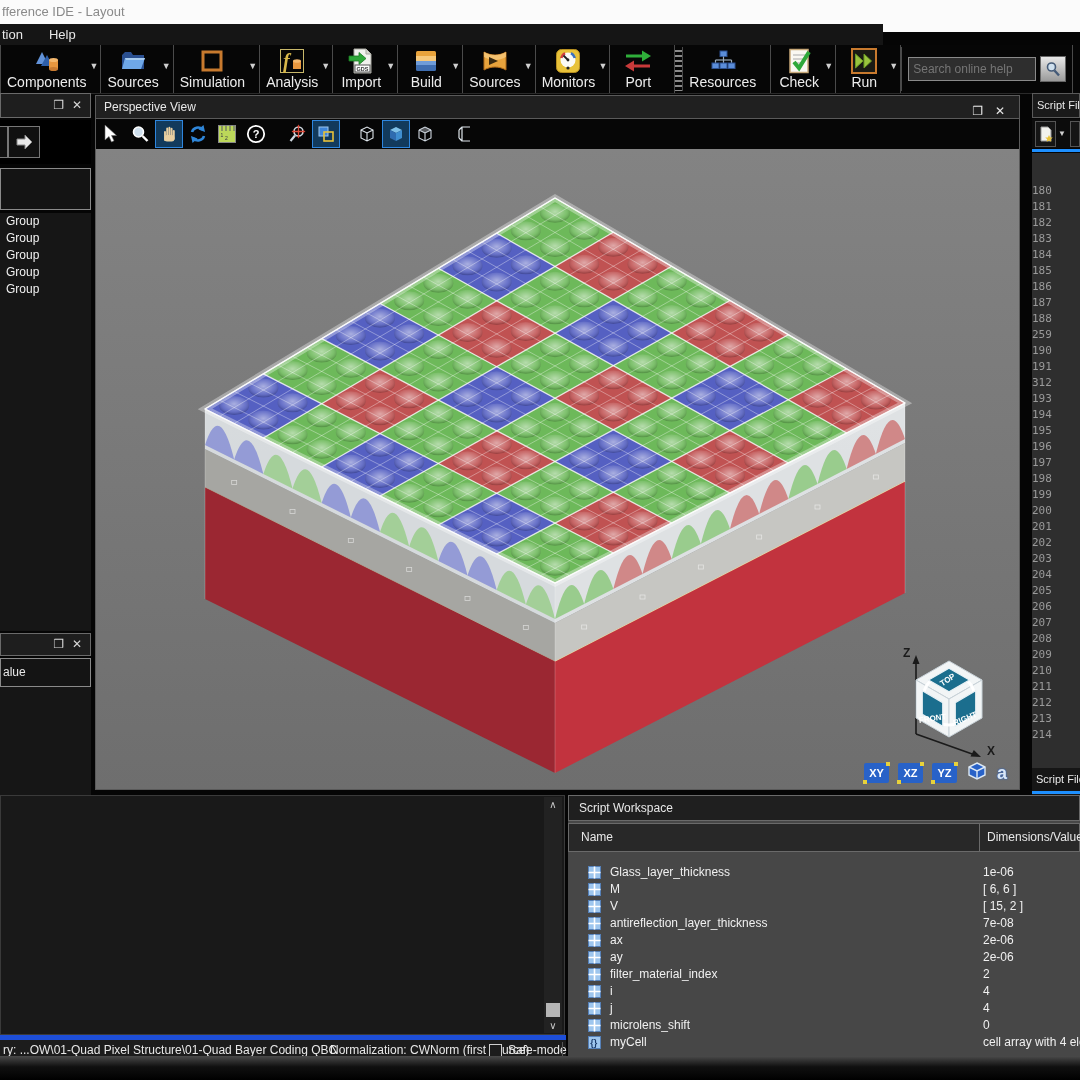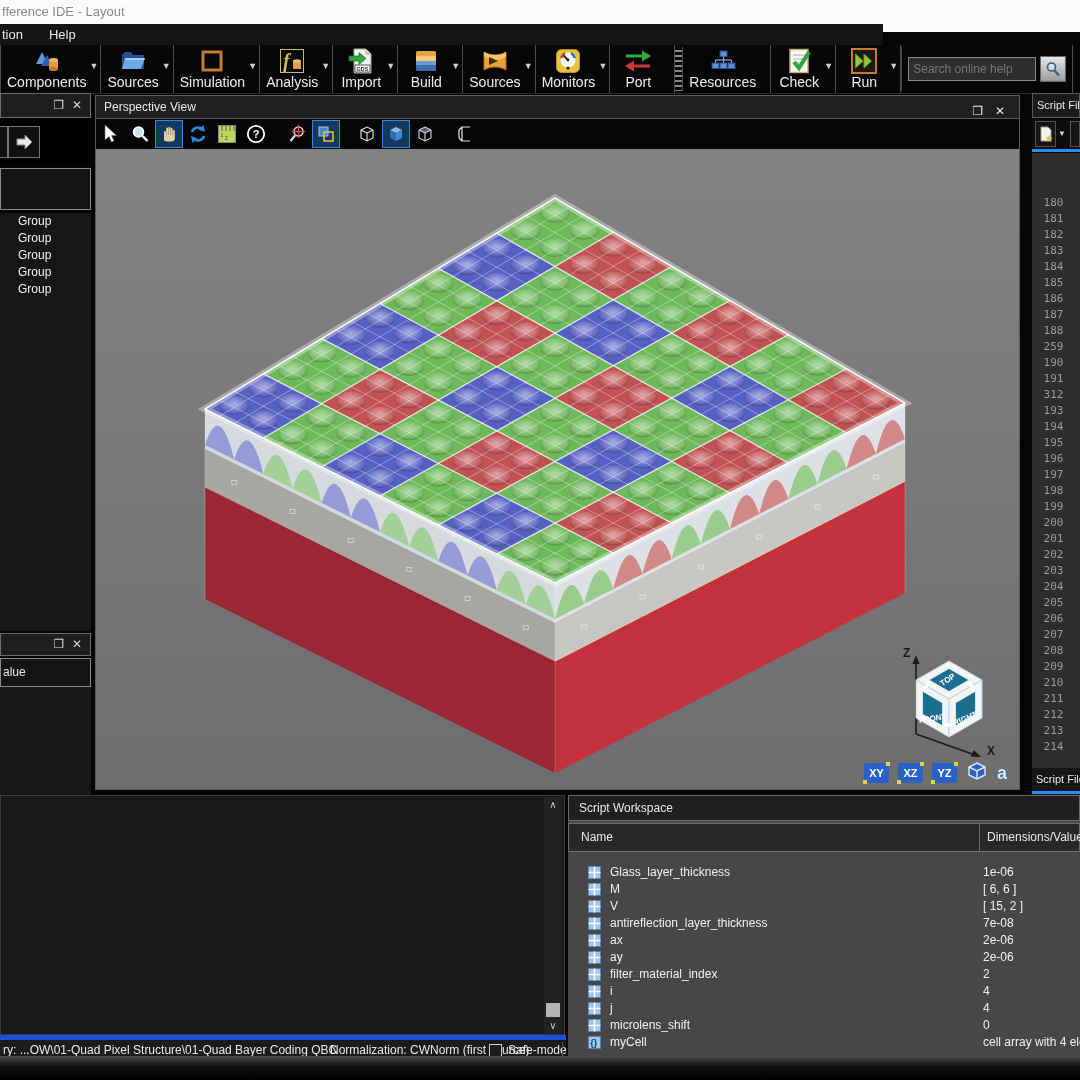--- a/index.html
+++ b/index.html
@@ -38,21 +38,21 @@
   .panelbar .pb-ico{position:absolute;top:4px;color:#d8d8d8;font-size:12px;line-height:14px;}
   .hdrbox{background:#141414;border:1px solid #8a8a8a;box-sizing:border-box;color:#e8e8e8;
           font-size:12px;line-height:26px;}
   
   #lp1-bar{left:0;top:93px;width:91px;height:25px;}
   #lp-toolbar{left:0;top:120px;width:91px;height:44px;background:#000;}
   .lpbtn{position:absolute;top:6px;width:30px;height:30px;background:#101010;border:1px solid #777;
          display:flex;align-items:center;justify-content:center;}
   #lp-tree-hdr{left:0;top:168px;width:91px;height:42px;}
   #lp-tree{left:0;top:213px;width:91px;height:418px;background:#161616;font-size:12px;}
-  .tree-item{height:17px;line-height:17px;padding-left:18px;color:#f0f0f0;white-space:nowrap;}
+  .tree-item{height:17px;line-height:17px;padding-left:6px;color:#f0f0f0;white-space:nowrap;}
   #lp2-bar{left:0;top:633px;width:91px;height:23px;}
   #lp2-hdr{left:0;top:658px;width:91px;height:29px;}
   #lp2-body{left:0;top:687px;width:91px;height:108px;background:#161616;}
   
   #vp{left:95px;top:95px;width:925px;height:695px;background:#111;border:1px solid #5a5a5a;box-sizing:border-box;}
   #vp-title{position:absolute;left:0;top:0;width:100%;height:23px;background:#202020;border-bottom:1px solid #5a5a5a;
             font-size:12px;line-height:23px;padding-left:8px;box-sizing:border-box;}
   #vp-title .pb-ico{top:4px;}
   #vp-toolbar{position:absolute;left:0;top:23px;width:100%;height:30px;background:#060606;display:flex;align-items:center;}
   .vbtn{width:26px;height:26px;margin-left:1px;display:flex;align-items:center;justify-content:center;
@@ -70,21 +70,21 @@
   .viewbtn::before{content:"";position:absolute;right:-1px;top:-1px;width:4px;height:4px;background:#e8d23a;}
   .viewbtn::after{content:"";position:absolute;left:-1px;bottom:-1px;width:4px;height:4px;background:#e8d23a;}
   #abtn{font-size:18px;font-weight:bold;color:#dce8f4;text-shadow:0 0 2px #2862c8,0 0 1px #2862c8;}
   
   #sp-tab{left:1032px;top:93px;width:48px;height:25px;background:#1a1a1a;border:1px solid #5a5a5a;
           box-sizing:border-box;font-size:11px;line-height:23px;padding-left:4px;white-space:nowrap;overflow:hidden;}
   #sp-toolbar{left:1032px;top:119px;width:48px;height:29px;background:#0c0c0c;display:flex;align-items:center;}
   #sp-blue{left:1032px;top:149px;width:48px;height:3px;}
   #sp-editor{left:1032px;top:153px;width:48px;height:615px;background:#2e2e2e;overflow:hidden;
              font-family:"DejaVu Sans Mono",monospace;font-size:11px;color:#9a9a9a;}
-  #line-numbers{padding-top:42px;text-align:center;padding-right:5px;}
+  #line-numbers{padding-top:30px;text-align:left;padding-right:5px;}
   #line-numbers div{height:16px;line-height:16px;}
   #sp-bottab{left:1032px;top:768px;width:48px;height:27px;background:#161616;font-size:11px;line-height:22px;
              padding-left:4px;box-sizing:border-box;white-space:nowrap;overflow:hidden;}
   #sp-botblue{left:1032px;top:791px;width:48px;height:3px;}
   
   #bl-panel{left:0;top:795px;width:565px;height:240px;background:#191919;border:1px solid #3a3a3a;box-sizing:border-box;}
   #bl-scroll{position:absolute;right:2px;top:1px;width:18px;height:236px;background:#222;}
   .sarrow{position:absolute;left:0;width:18px;height:15px;color:#c8c8c8;font-size:10px;text-align:center;line-height:15px;}
   #bl-thumb{position:absolute;left:2px;top:206px;width:14px;height:14px;background:#b5b5b5;}
   

